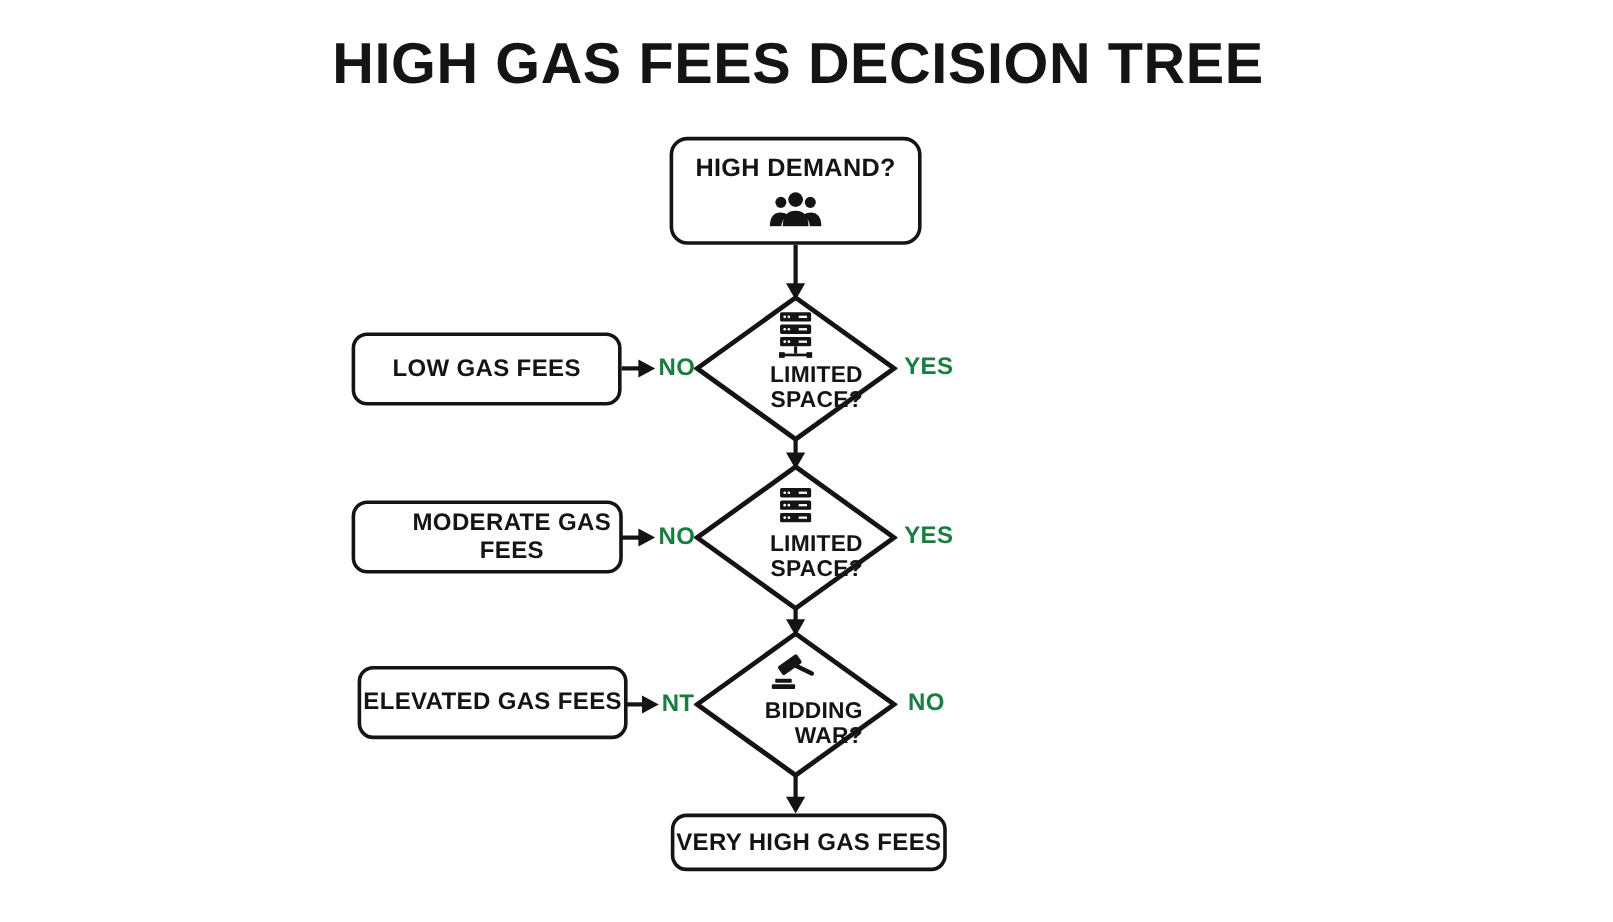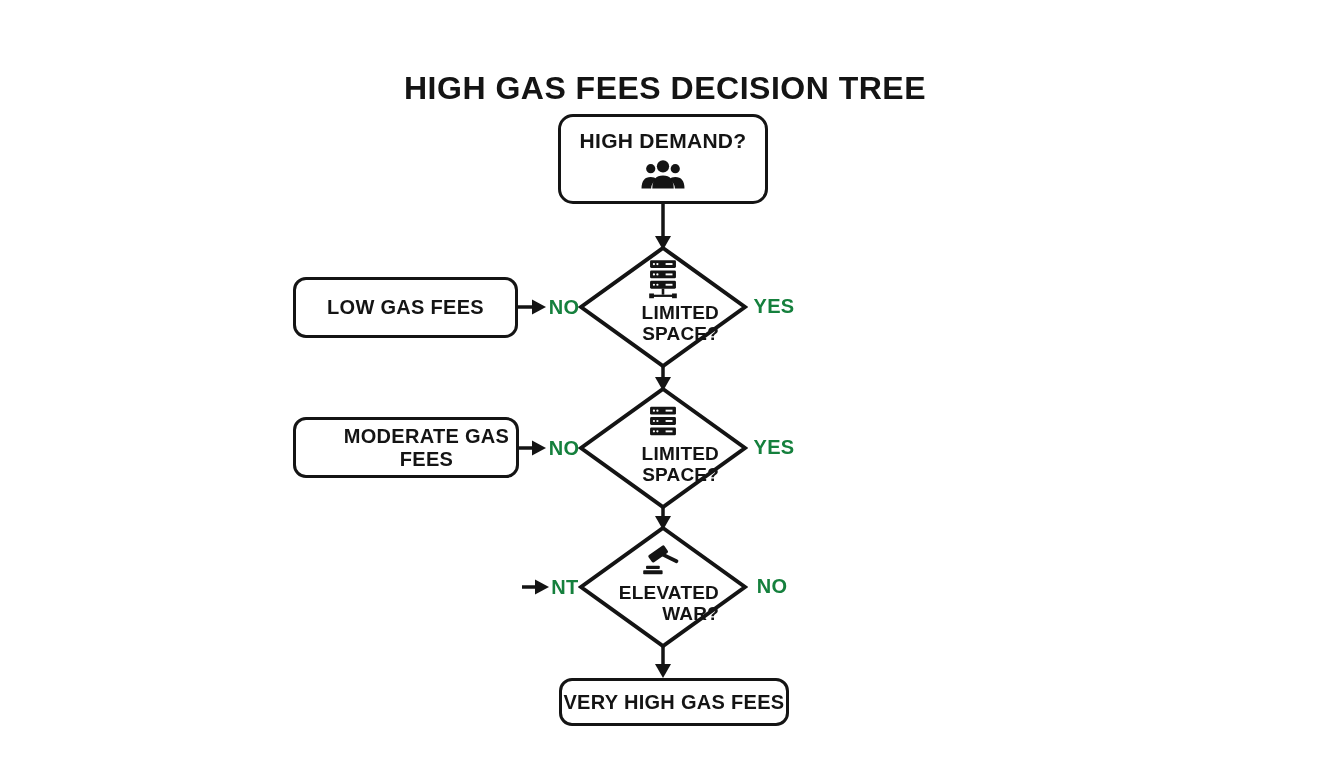--- a/index.html
+++ b/index.html
@@ -2,23 +2,22 @@
 <html><head>
 <meta charset="utf-8">
 <style>
   * { margin:0; padding:0; box-sizing:border-box; }
   html,body { width:1344px; height:768px; }
   body { font-family:"Liberation Sans", sans-serif; background:#ffffff; color:#141414; }
   .canvas { position:relative; width:1344px; height:768px; background:#ffffff; overflow:hidden; }
 
   .title {
     position:absolute; top:26px; left:0; width:1330px;
-    text-align:center; font-size:32px; font-weight:700; letter-spacing:0.5px;
+    text-align:center; font-size:48px; font-weight:700; letter-spacing:0.5px;
     color:#141414;
-    margin-top:44px;
   }
 
   .box {
     position:absolute; background:#ffffff;
     border:3.5px solid #141414; border-radius:13px;
     display:flex; align-items:center; justify-content:center;
     font-weight:700; font-size:20px; letter-spacing:0.3px; text-align:center;
     color:#141414;
   }
   .start-box { flex-direction:column; gap:6px; border-radius:15px; }
@@ -144,31 +143,34 @@
       <polygon points="85,3 167,62 85,121 3,62" fill="#ffffff" stroke="#141414" stroke-width="4"></polygon>
     </svg>
     <div class="dicon" style="top:17px;">
       <svg width="42" height="36" viewBox="0 0 52 42" fill="#141414">
         <rect x="8" y="8" width="24" height="11" rx="2" transform="rotate(-35 20 13.5)"></rect>
         <rect x="22" y="16" width="24" height="4.6" rx="2.3" transform="rotate(26 34 18.3)"></rect>
         <rect x="5" y="28" width="17" height="4.2" rx="1"></rect>
         <rect x="1.5" y="33.6" width="24" height="5" rx="1"></rect>
       </svg>
     </div>
-    <div class="dlabel">ELEVATED WAR?</div>
+    <div class="dlabel">BIDDING WAR?</div>
   </div>
 
   <div class="box" style="left:293px; top:277px; width:225px; height:61px;justify-content:center;">
     <span>LOW GAS FEES</span>
   </div>
 
   <div class="box" style="left:293px; top:417px; width:226px; height:61px;padding-left:41px;">
     <span>MODERATE GAS FEES</span>
   </div>
 
+  <div class="box" style="left:298px; top:555px; width:225px; height:61px;">
+    <span>ELEVATED GAS FEES</span>
+  </div>
 
   <div class="box" style="left:559px; top:678px; width:230px; height:48px;">
     <span>VERY HIGH GAS FEES</span>
   </div>
 
   <div class="branch-label" style="left:564px; top:307px;">NO</div>
   <div class="branch-label" style="left:774px; top:306px;">YES</div>
 
   <div class="branch-label" style="left:564px; top:448px;">NO</div>
   <div class="branch-label" style="left:774px; top:447px;">YES</div>

